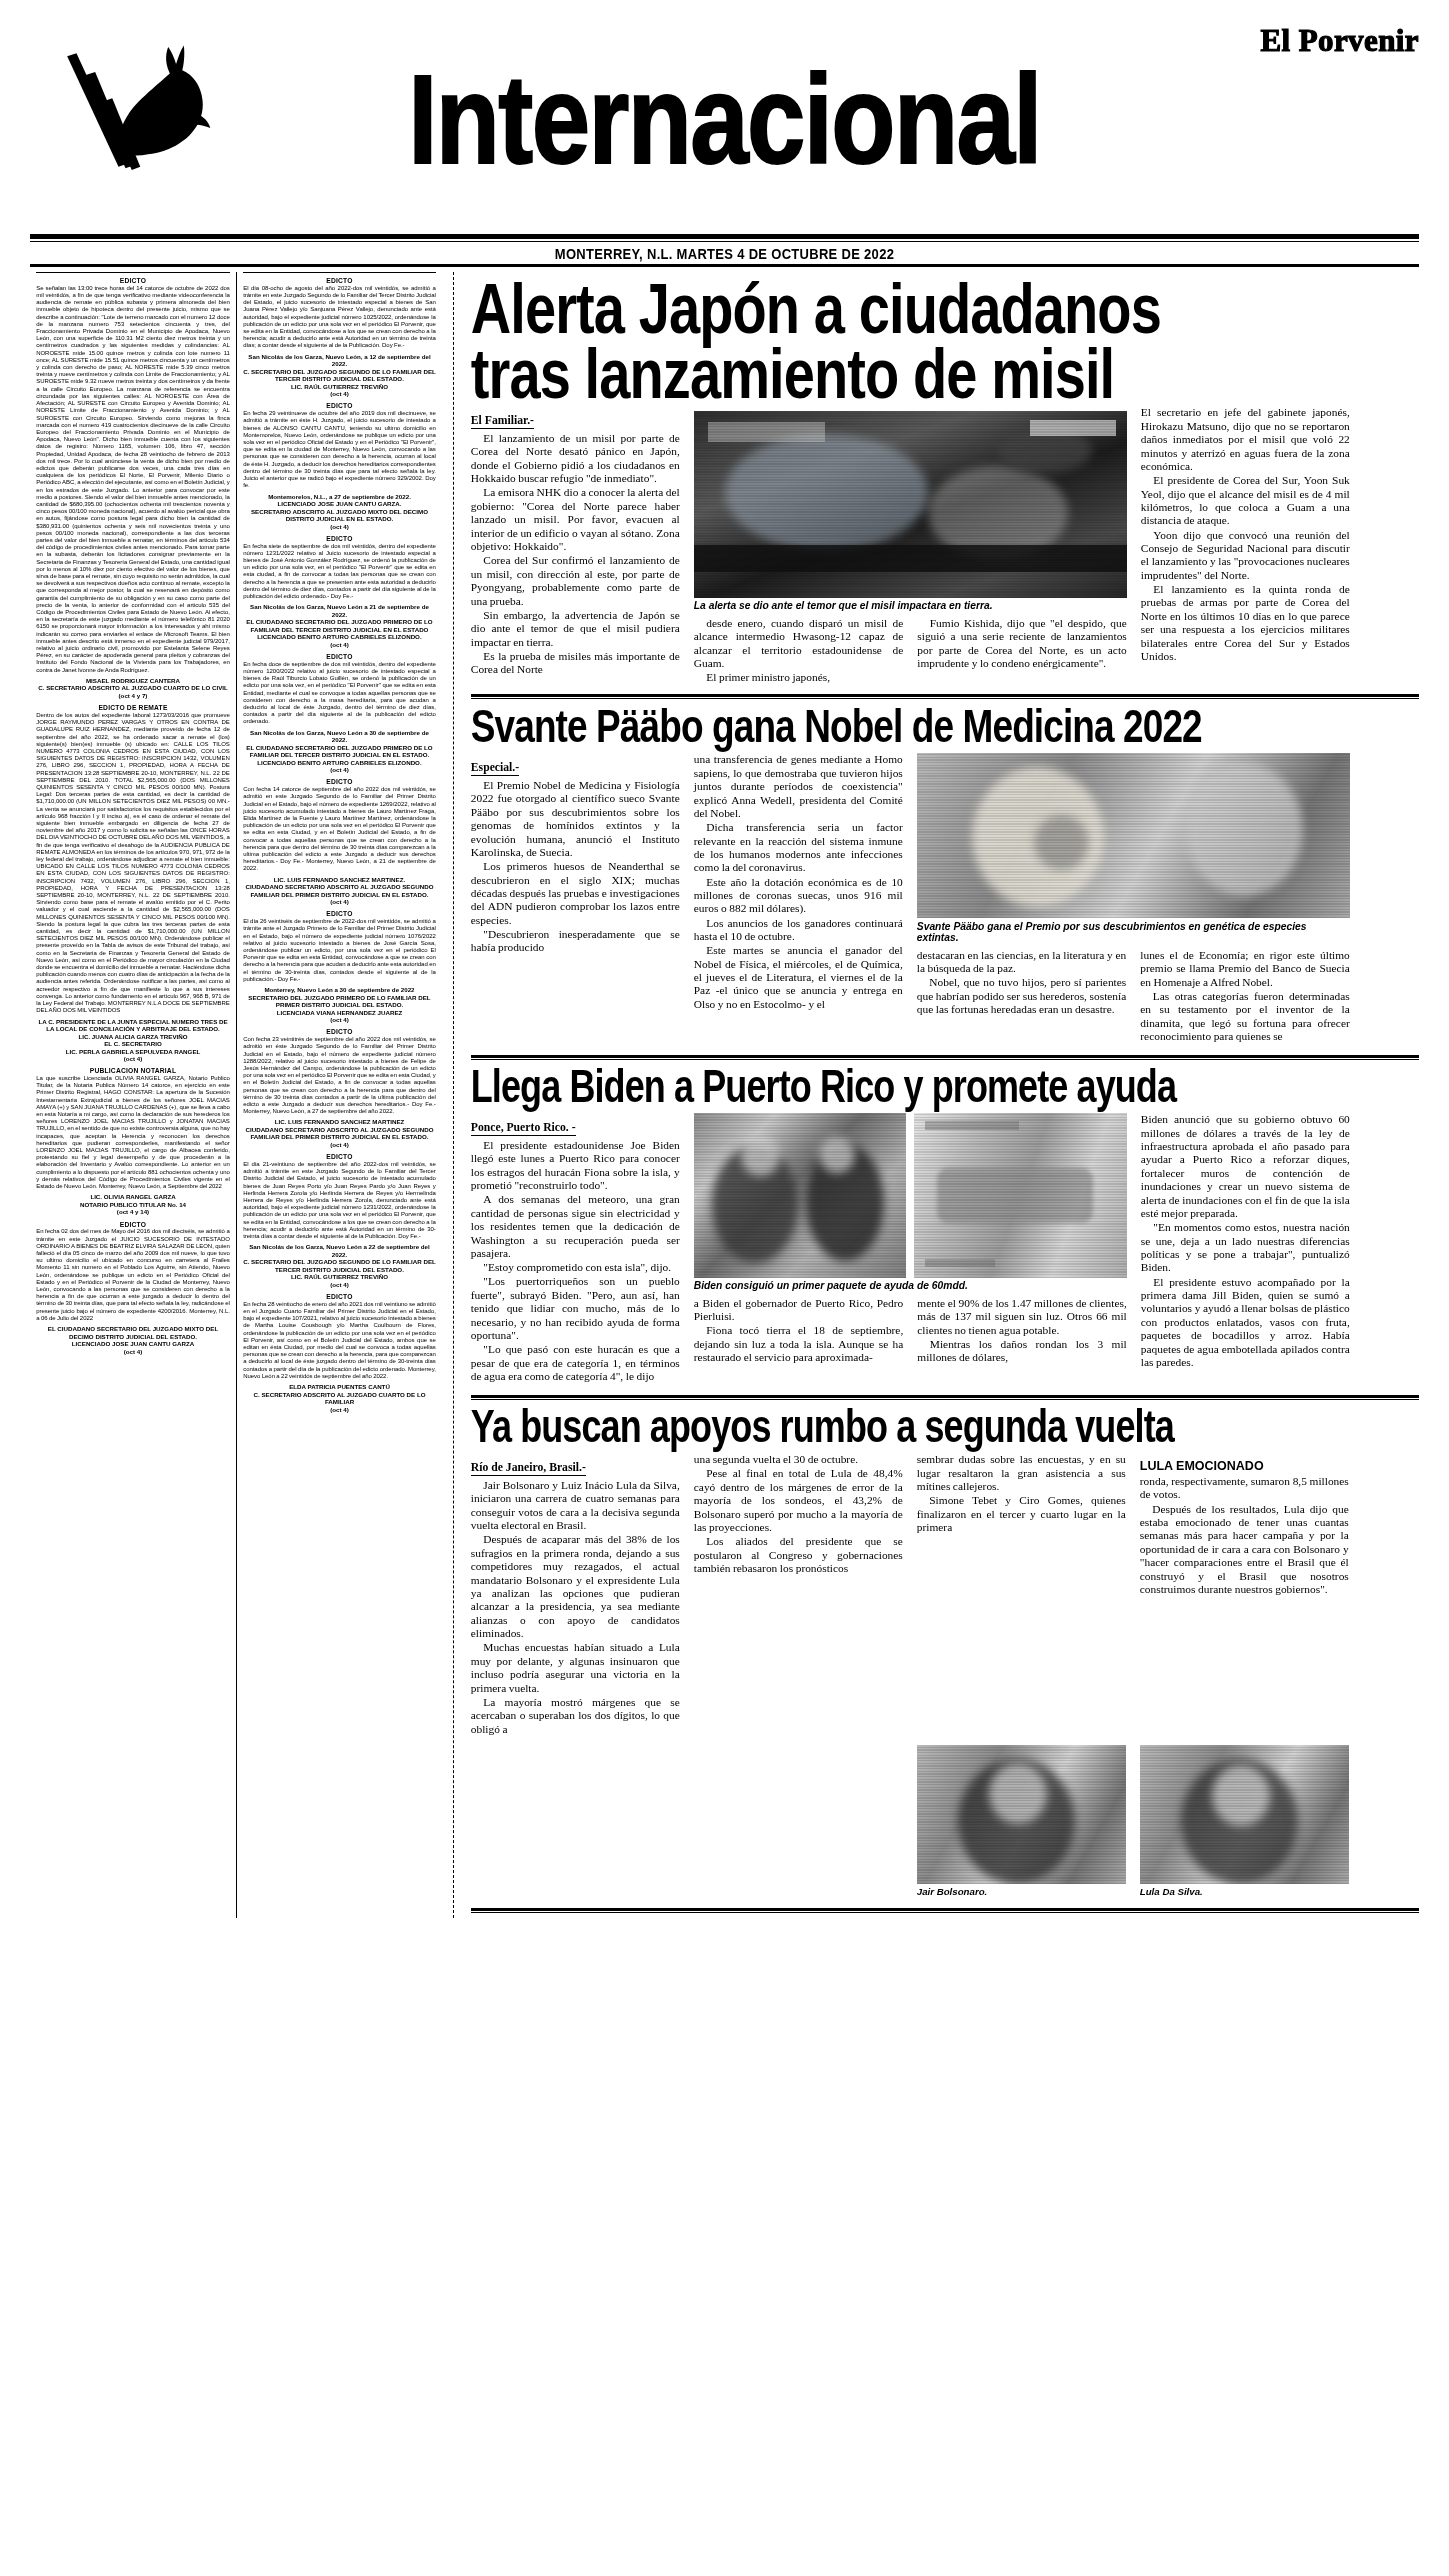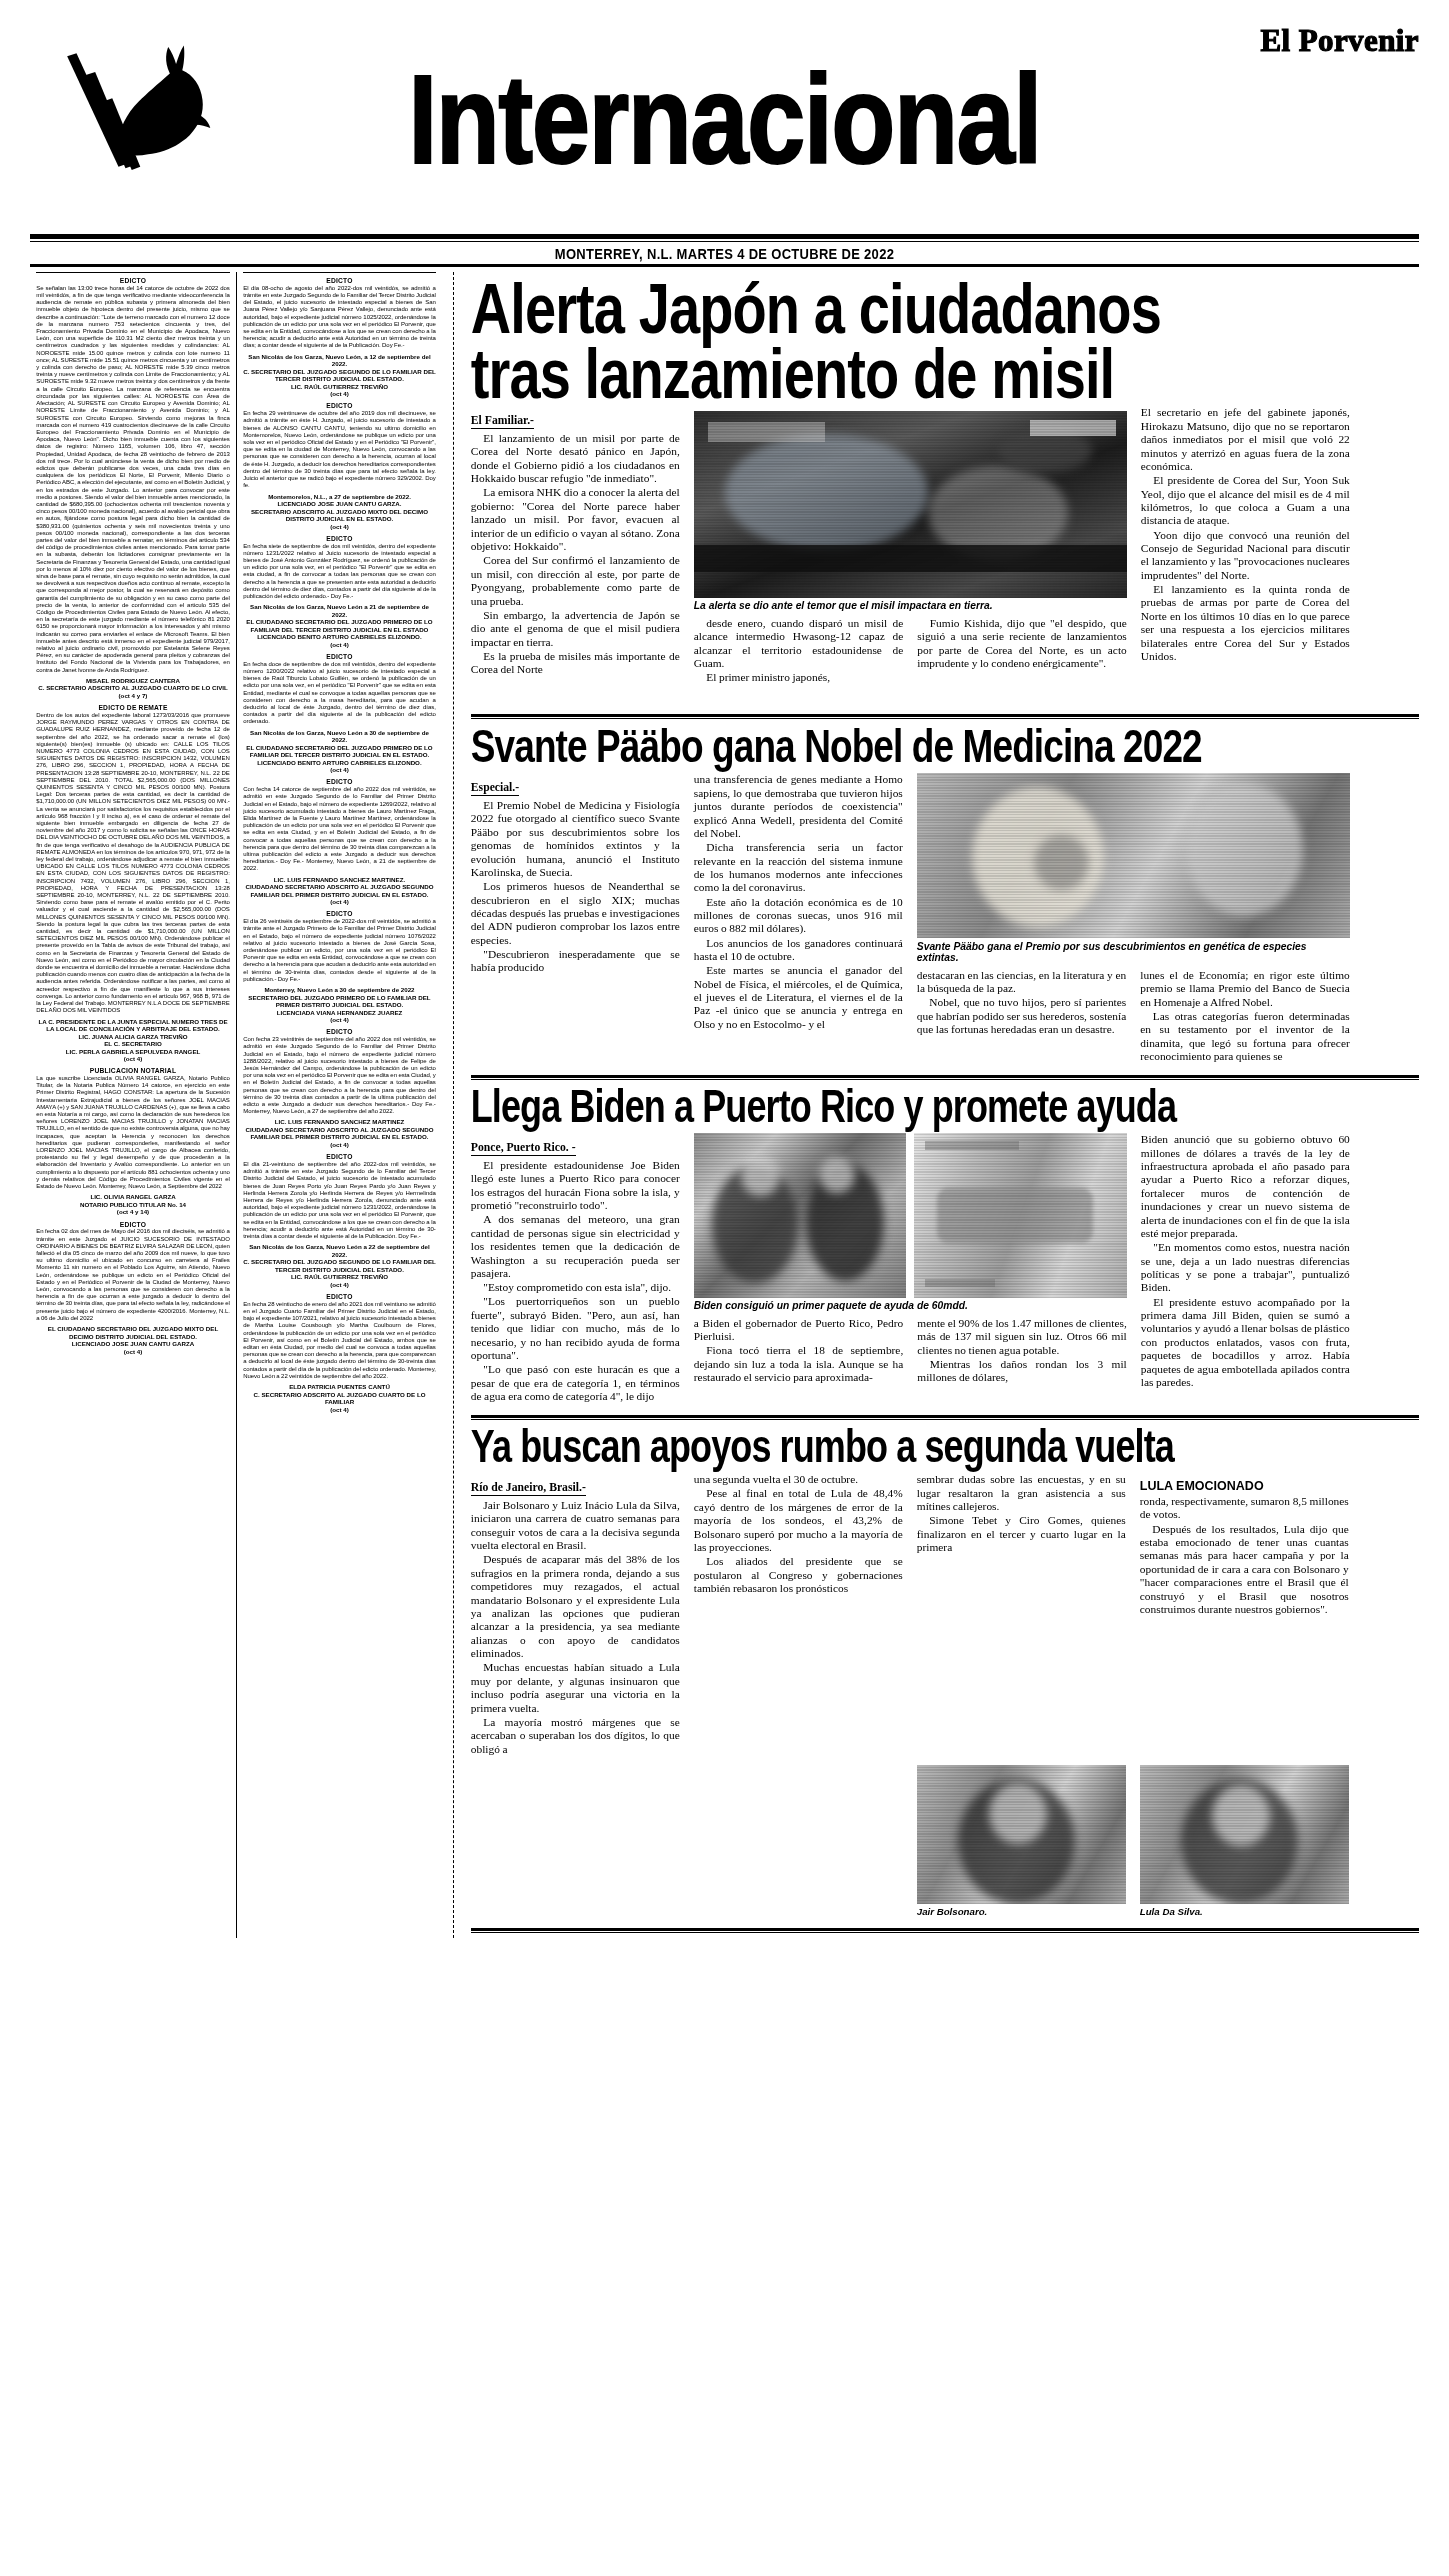--- a/index.html
+++ b/index.html
@@ -277,21 +277,21 @@
         <div class="headline h-xl">Alerta Japón a ciudadanos</div>
         <div class="headline h-xl" style="margin-top:11px">tras lanzamiento de misil</div>
 
         <div style="height:11px"></div>
         <div class="cols4" style="gap:14px">
           <div class="col" style="flex:0 0 209px">
             <div class="kicker">El Familiar.-</div>
             <div class="body-p">El lanzamiento de un misil por parte de Corea del Norte desató pánico en Japón, donde el Gobierno pidió a los ciudadanos en Hokkaido buscar refugio "de inmediato".</div>
             <div class="body-p">La emisora NHK dio a conocer la alerta del gobierno: "Corea del Norte parece haber lanzado un misil. Por favor, evacuen al interior de un edificio o vayan al sótano. Zona objetivo: Hokkaido".</div>
             <div class="body-p">Corea del Sur confirmó el lanzamiento de un misil, con dirección al este, por parte de Pyongyang, probablemente como parte de una prueba.</div>
-            <div class="body-p">Sin embargo, la advertencia de Japón se dio ante el genoma de que el misil pudiera impactar en tierra.</div>
+            <div class="body-p">Sin embargo, la advertencia de Japón se dio ante el temor de que el misil pudiera impactar en tierra.</div>
             <div class="body-p">Es la prueba de misiles más importante de Corea del Norte</div>
           </div>
           <div class="col" style="flex:0 0 433px">
             <div class="photo dark" style="height:187px; margin-top:4.7px">
               <div class="blob" style="width:203px;height:117px;left:31px;top:23.4px;background:#9aa7b5;opacity:.55"></div>
               <div class="blob" style="width:140px;height:94px;left:234px;top:55px;background:#d8d8d8;opacity:.35"></div>
               <div class="blob" style="width:94px;height:47px;left:304px;top:15.6px;background:#444;opacity:.8"></div>
               <div style="position:absolute;left:14px;top:11px;width:117px;height:20px;background:#c8c8c8;opacity:.5"></div>
               <div style="position:absolute;right:11px;top:9.4px;width:86px;height:15.6px;background:#e8e8e8;opacity:.65"></div>
               <div style="position:absolute;left:0;bottom:26.5px;width:100%;height:26.5px;background:#111;opacity:.85"></div>
@@ -310,21 +310,21 @@
           </div>
           <div class="col" style="flex:0 0 209px">
             <div class="body-p noind">El secretario en jefe del gabinete japonés, Hirokazu Matsuno, dijo que no se reportaron daños inmediatos por el misil que voló 22 minutos y aterrizó en aguas fuera de la zona económica.</div>
             <div class="body-p">El presidente de Corea del Sur, Yoon Suk Yeol, dijo que el alcance del misil es de 4 mil kilómetros, lo que coloca a Guam a una distancia de ataque.</div>
             <div class="body-p">Yoon dijo que convocó una reunión del Consejo de Seguridad Nacional para discutir el lanzamiento y las "provocaciones nucleares imprudentes" del Norte.</div>
             <div class="body-p">El lanzamiento es la quinta ronda de pruebas de armas por parte de Corea del Norte en los últimos 10 días en lo que parece ser una respuesta a los ejercicios militares bilaterales entre Corea del Sur y Estados Unidos.</div>
           </div>
         </div>
       </div>
 
-      <div class="article" style="margin-top:29px">
+      <div class="article" style="margin-top:9px">
         <div class="art-rule-top"></div>
         <div class="headline h-lg">Svante Pääbo gana Nobel de Medicina 2022</div>
         <div style="height:12.5px"></div>
         <div class="cols4" style="gap:14px">
           <div class="col" style="flex:0 0 209px">
             <div class="kicker">Especial.-</div>
             <div class="body-p">El Premio Nobel de Medicina y Fisiología 2022 fue otorgado al científico sueco Svante Pääbo por sus descubrimientos sobre los genomas de homínidos extintos y la evolución humana, anunció el Instituto Karolinska, de Suecia.</div>
             <div class="body-p">Los primeros huesos de Neanderthal se descubrieron en el siglo XIX; muchas décadas después las pruebas e investigaciones del ADN pudieron comprobar los lazos entre especies.</div>
             <div class="body-p">"Descubrieron inesperadamente que se había producido</div>
           </div>

